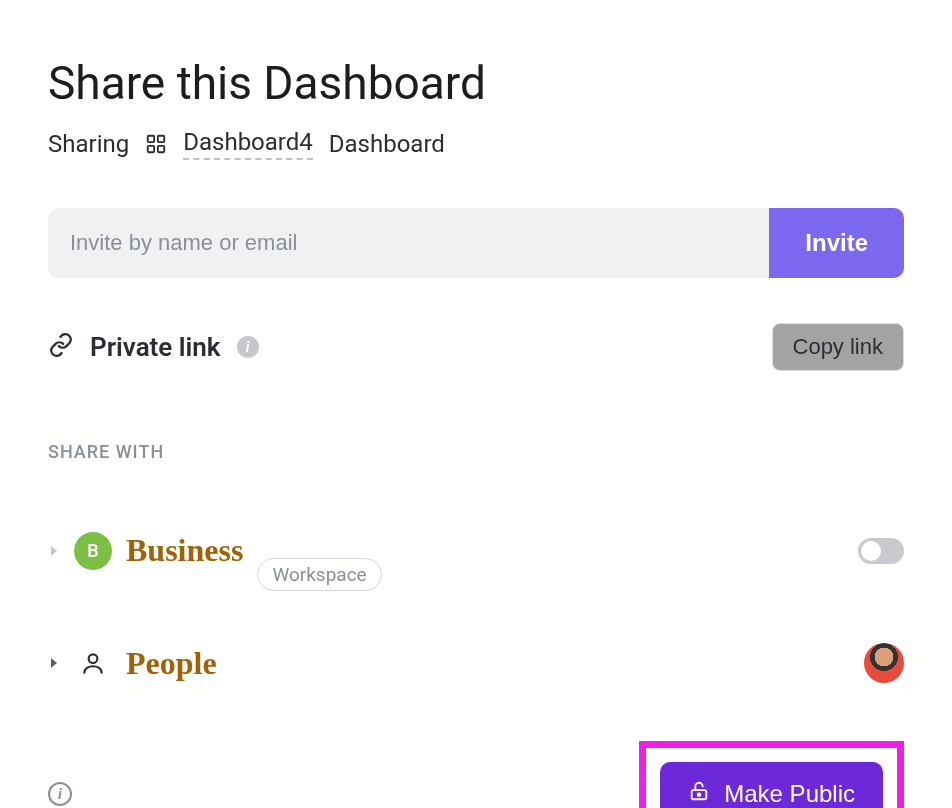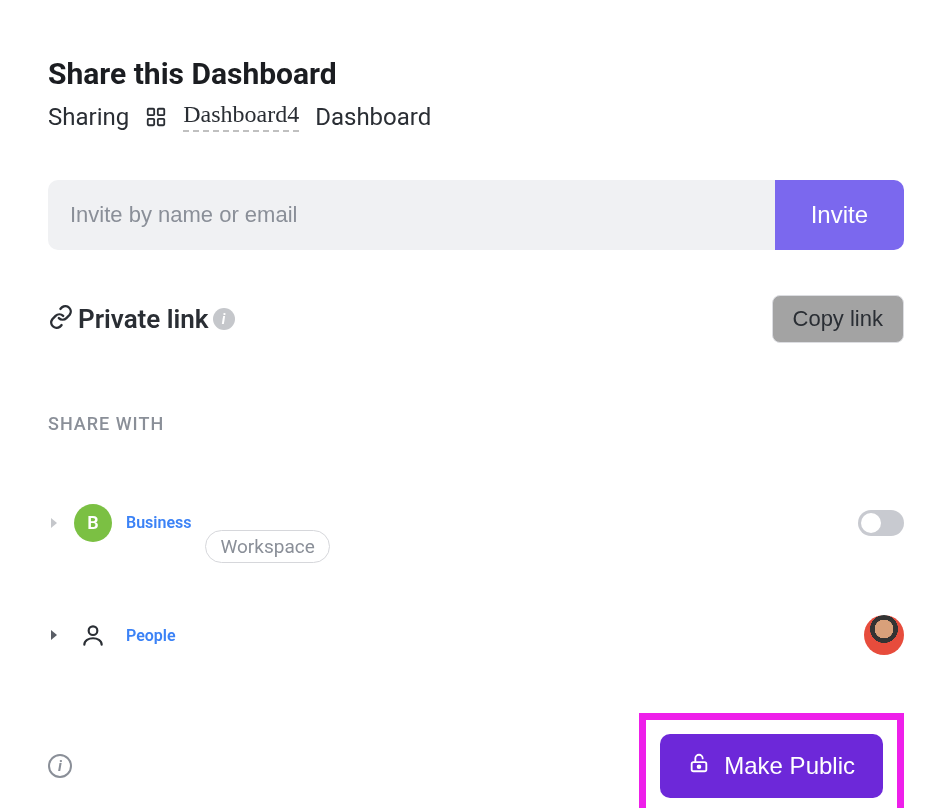--- a/index.html
+++ b/index.html
@@ -9,36 +9,35 @@
     }
     body {
       font-family: -apple-system, BlinkMacSystemFont, "Segoe UI", Roboto, sans-serif;
       background: #fff;
       width: 952px;
       height: 808px;
       padding: 56px 48px;
       color: #1b1d21;
     }
     .title {
-      font-size: 30px;
-      font-weight: 700;
-      margin-bottom: 10px;
+      font-size: 46px;
+      font-weight: 400;
+      margin-bottom: 18px;
     }
     .breadcrumb {
       display: flex;
       align-items: center;
       gap: 16px;
       font-size: 24px;
       color: #2a2e34;
       margin-bottom: 48px;
     }
     .breadcrumb .dashed {
       border-bottom: 2px dashed #c0c0c0;
       padding-bottom: 2px;
-      font-family: Liberation Serif, serif;
     }
     .breadcrumb-icon svg {
       display: block;
     }
     .invite-row {
       display: flex;
       margin-bottom: 45px;
     }
     .invite-input {
       flex: 1;
@@ -53,33 +52,33 @@
     .invite-input::placeholder {
       color: #8a8f98;
     }
     .invite-button {
       background: #7b68ee;
       color: #fff;
       border: none;
       border-radius: 0 10px 10px 0;
       padding: 0 36px;
       font-size: 24px;
-      font-weight: 400;
+      font-weight: 700;
       cursor: pointer;
     }
     .link-row {
       display: flex;
       align-items: center;
       justify-content: space-between;
       margin-bottom: 70px;
     }
     .link-left {
       display: flex;
       align-items: center;
-      gap: 4px;
+      gap: 16px;
     }
     .link-label {
       font-size: 26px;
       font-weight: 600;
       color: #2a2e34;
     }
     .info-circle {
       width: 22px;
       height: 22px;
       border-radius: 50%;
@@ -134,23 +133,24 @@
       border-radius: 50%;
       background: #7bc043;
       color: #fff;
       display: flex;
       align-items: center;
       justify-content: center;
       font-weight: 600;
       font-size: 18px;
     }
     .share-name {
-      font-size: 16px;
+      font-size: 32px;
       font-weight: 600;
-      color: #3b82f6;
+      color: #a16207;
+      font-family: Liberation Serif, serif;
     }
     .workspace-pill {
       border: 1.5px solid #d6d7db;
       border-radius: 18px;
       padding: 4px 14px;
       font-size: 19px;
       color: #8a8f98;
       margin-top: 48px;
     }
     .toggle {

